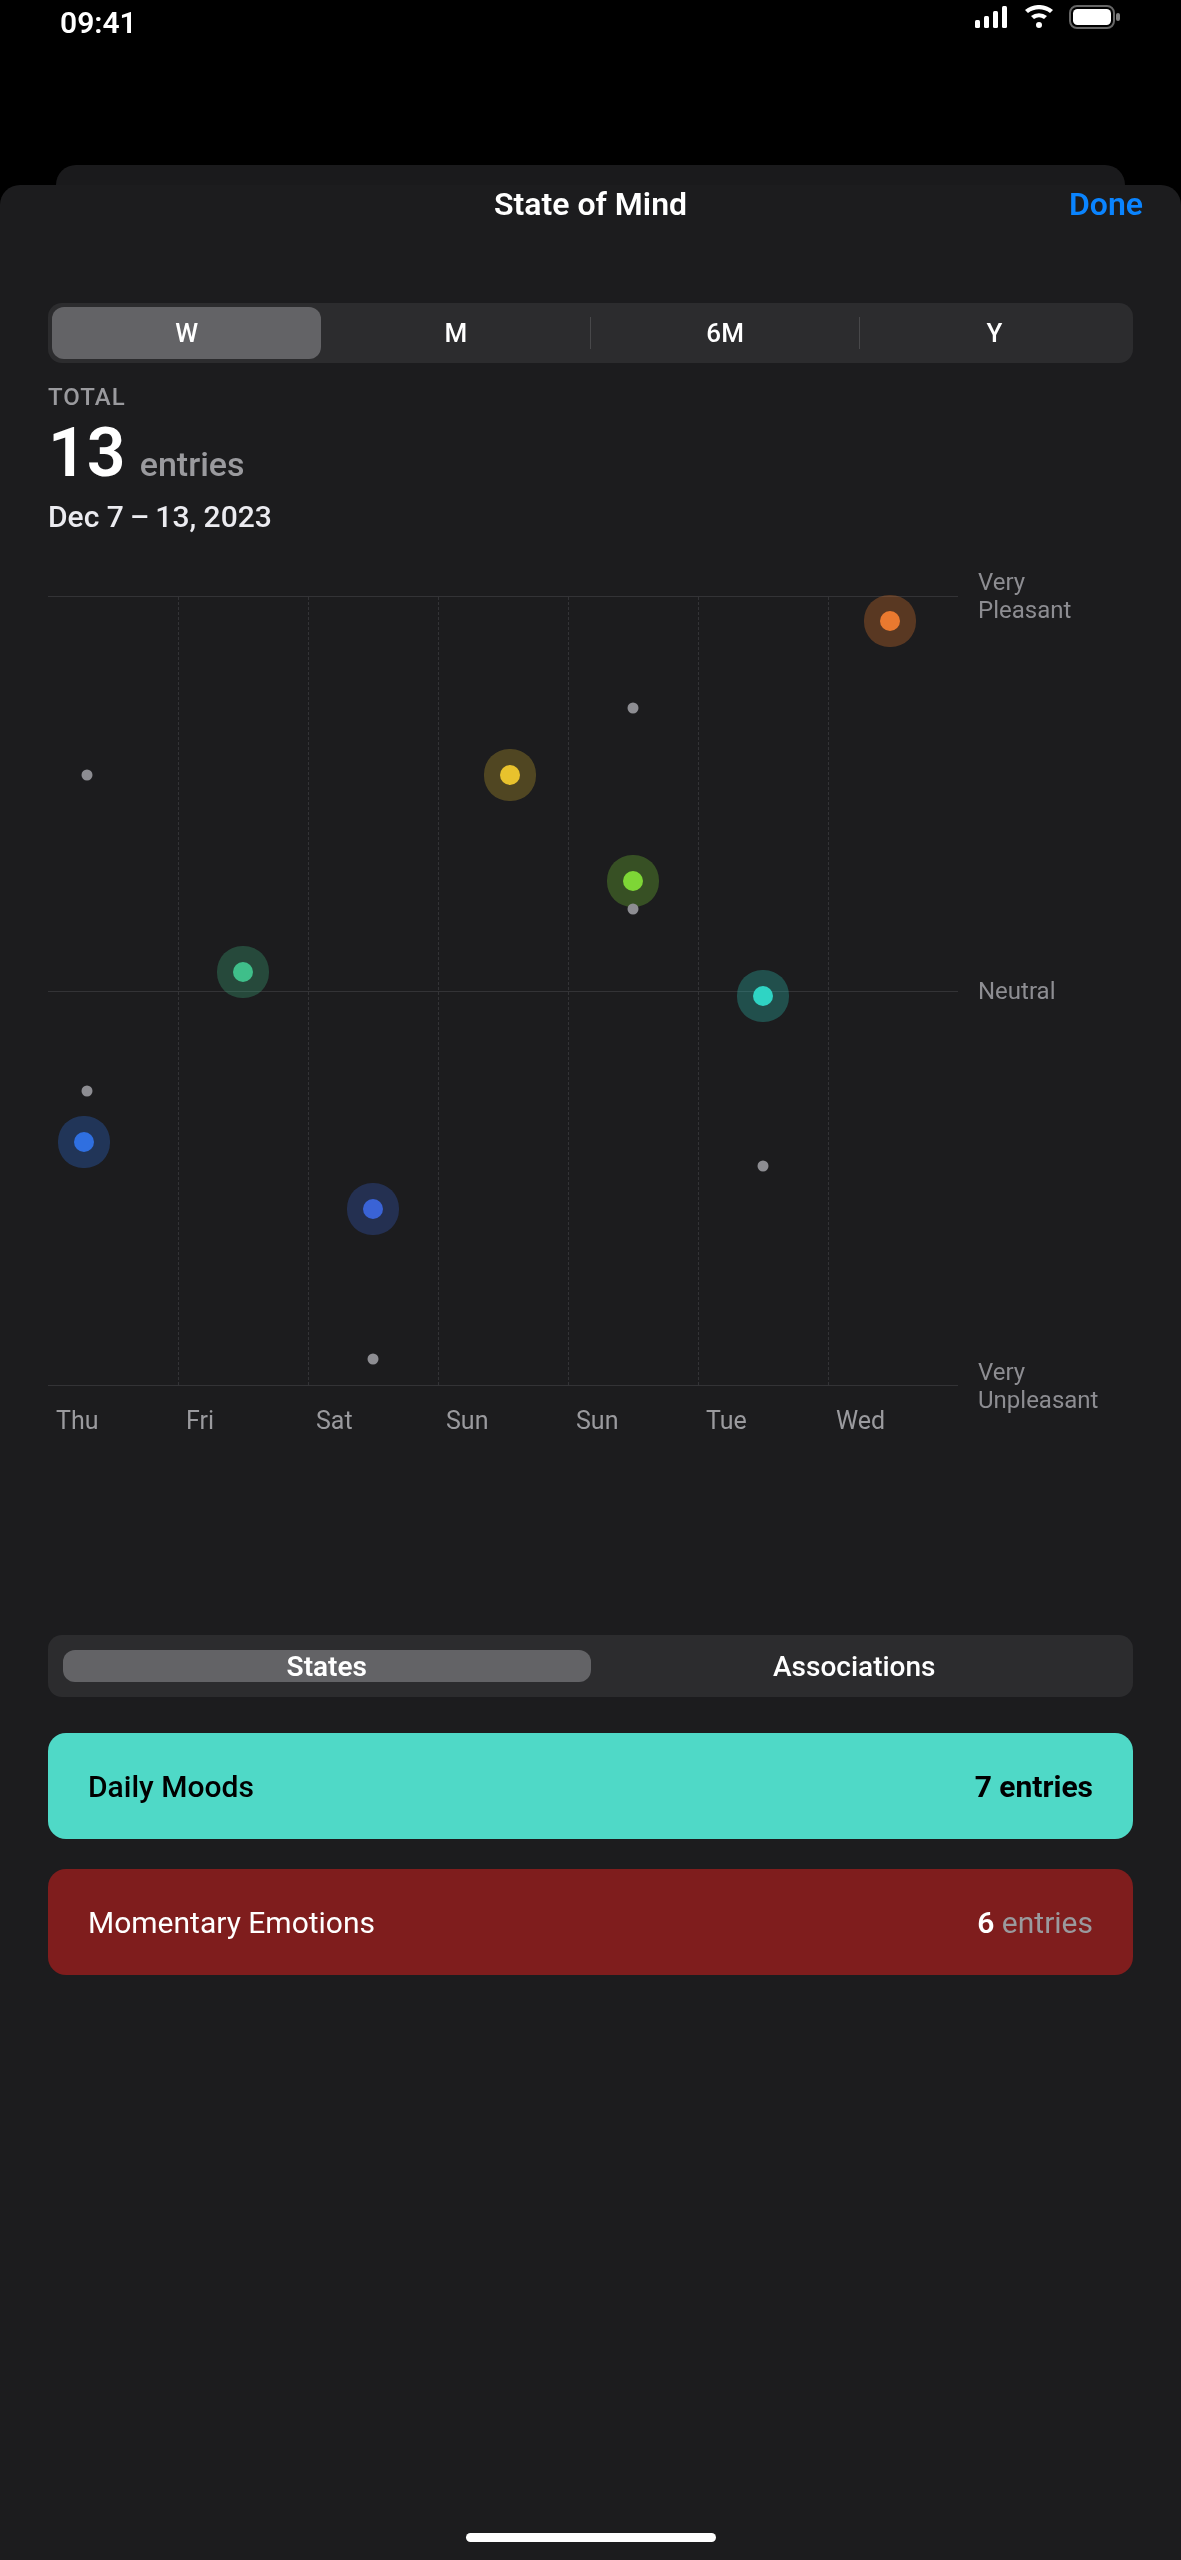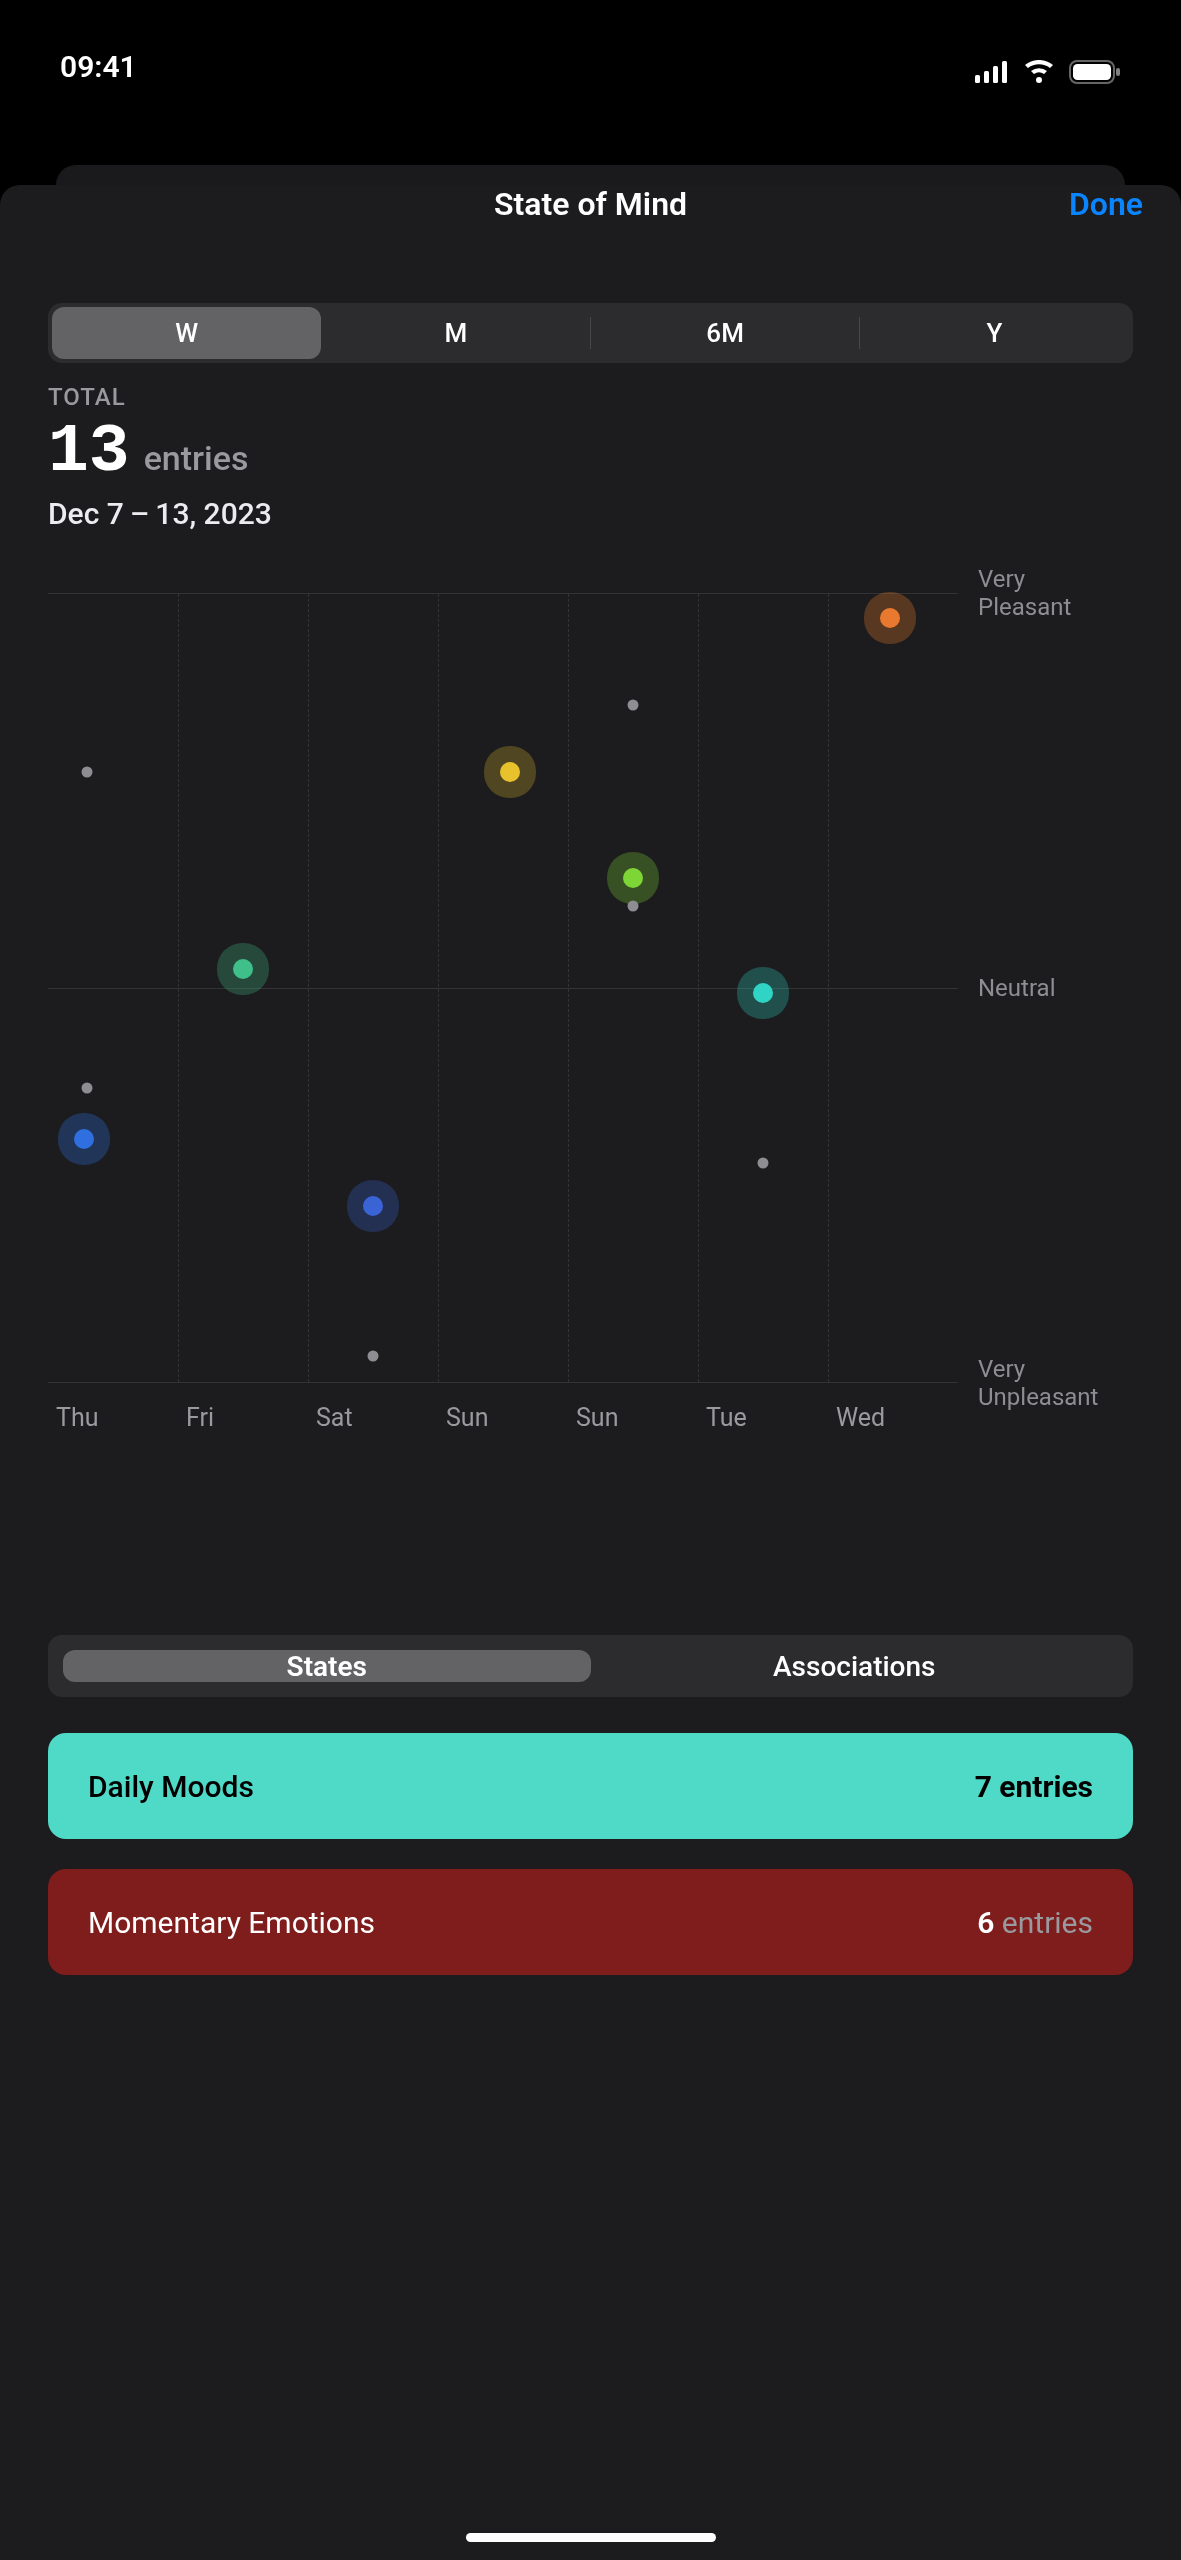--- a/index.html
+++ b/index.html
@@ -1,19 +1,19 @@
 <!DOCTYPE html>
 <html><head>
 <meta charset="utf-8">
 <style>
   * { margin: 0; padding: 0; box-sizing: border-box; font-family: -apple-system, BlinkMacSystemFont, "Segoe UI", Roboto, sans-serif; }
   html, body { width: 1181px; height: 2560px; background: #000; color: #fff; overflow: hidden; }
   .status-bar {
-    height: 100px; display: flex; justify-content: space-between; align-items: flex-end;
-    padding: 16px 60px; font-size: 30px; font-weight: 600;
+    height: 100px; display: flex; justify-content: space-between; align-items: flex-start;
+    padding: 5px 60px; font-size: 30px; font-weight: 600;
   }
   .status-icons { display: flex; align-items: center; gap: 14px; }
   .sheet-stack {
     position: absolute; top: 165px; left: 56px; right: 56px; height: 20px;
     background: #1a1a1c; border-radius: 20px 20px 0 0;
   }
   .sheet {
     position: absolute; top: 185px; left: 0; right: 0; bottom: 0;
     background: #1c1c1e; border-radius: 20px 20px 0 0;
   }
@@ -40,21 +40,21 @@
   }
   .segmented div.selected { background: #636366; }
   .segmented div:not(:last-child):not(.selected)::after {
     content: ""; position: absolute; right: 0; top: 20%; height: 60%;
     width: 1px; background: #48484a;
   }
   .segmented div.selected + div::before { display: none; }
 
   .summary-label { font-size: 24px; font-weight: 500; color: #9a9a9e; letter-spacing: 1px; margin-top: 6px;}
   .summary-row { display: flex; align-items: baseline; gap: 14px; margin-top: 2px;}
-  .summary-count { font-size: 68px; font-weight: 600; font-family: Liberation Mono, monospace; }
+  .summary-count { font-size: 68px; font-weight: 600; }
   .summary-unit { font-size: 34px; font-weight: 500; color: #9a9a9e; }
   .summary-range { font-size: 30px; font-weight: 500; color: #ebebf0; margin-top: 6px; }
 
   .chart-zone { position: relative; margin-top: 42px; height: 890px; }
   .plot {
     position: absolute; left: 0; width: 910px; top: 20px; height: 790px;
     border-top: 1px solid #333336; border-bottom: 1px solid #333336;
   }
   .midline { position: absolute; left: 0; right: 0; top: 50%; height: 1px; background: #333336; }
   .vgrid { position: absolute; top: 0; bottom: 0; width: 0; border-left: 1.5px dashed #333336; }

